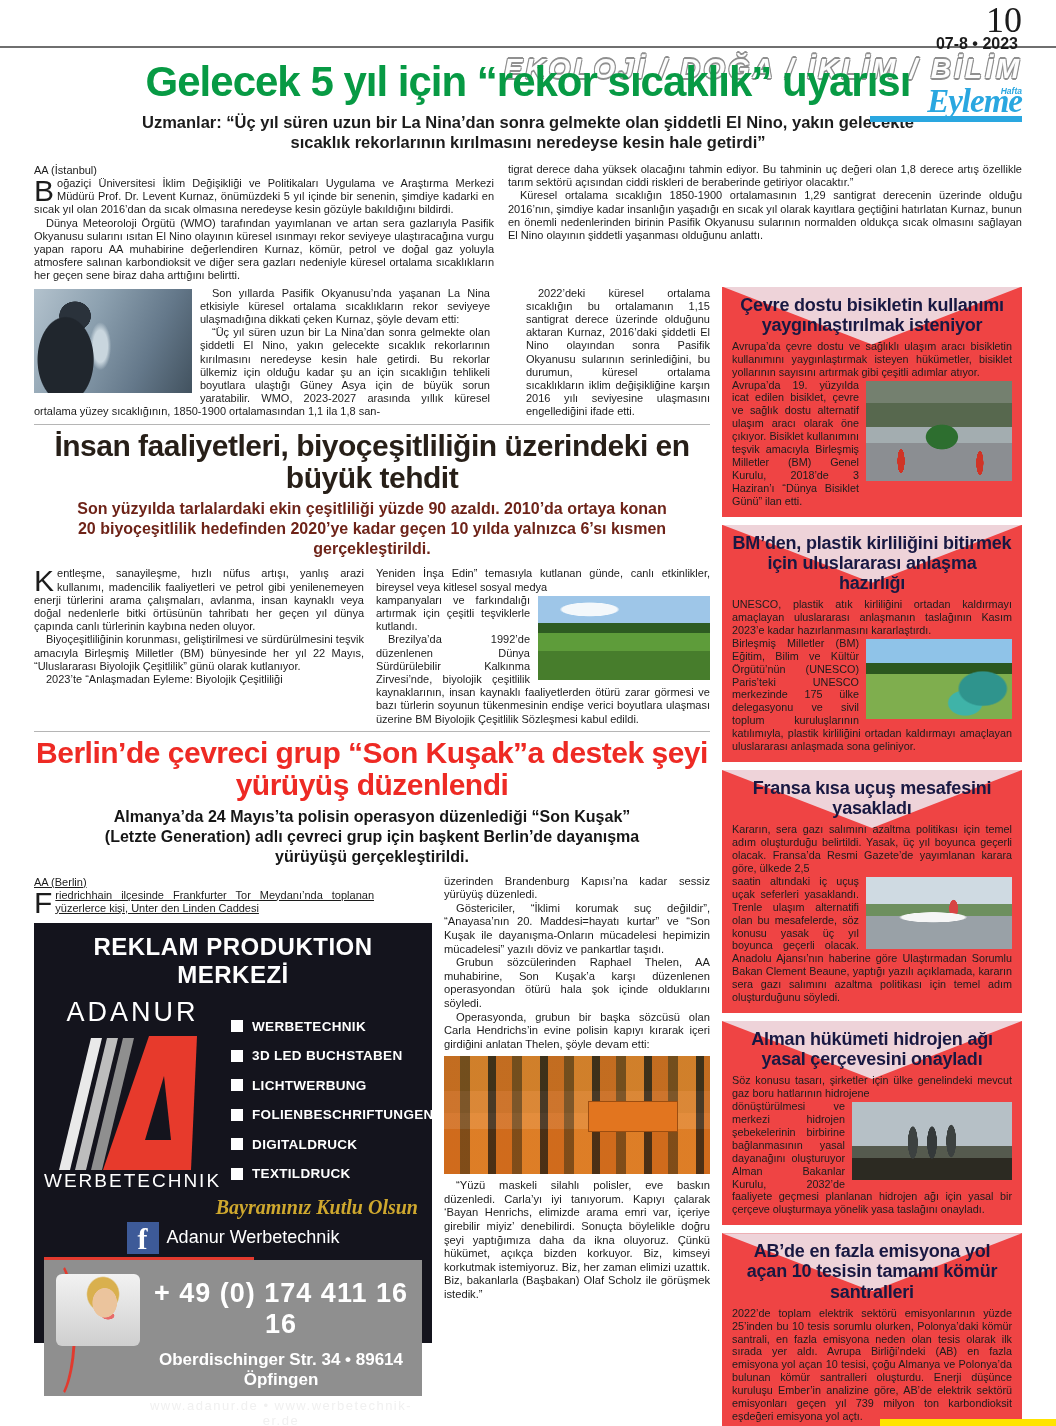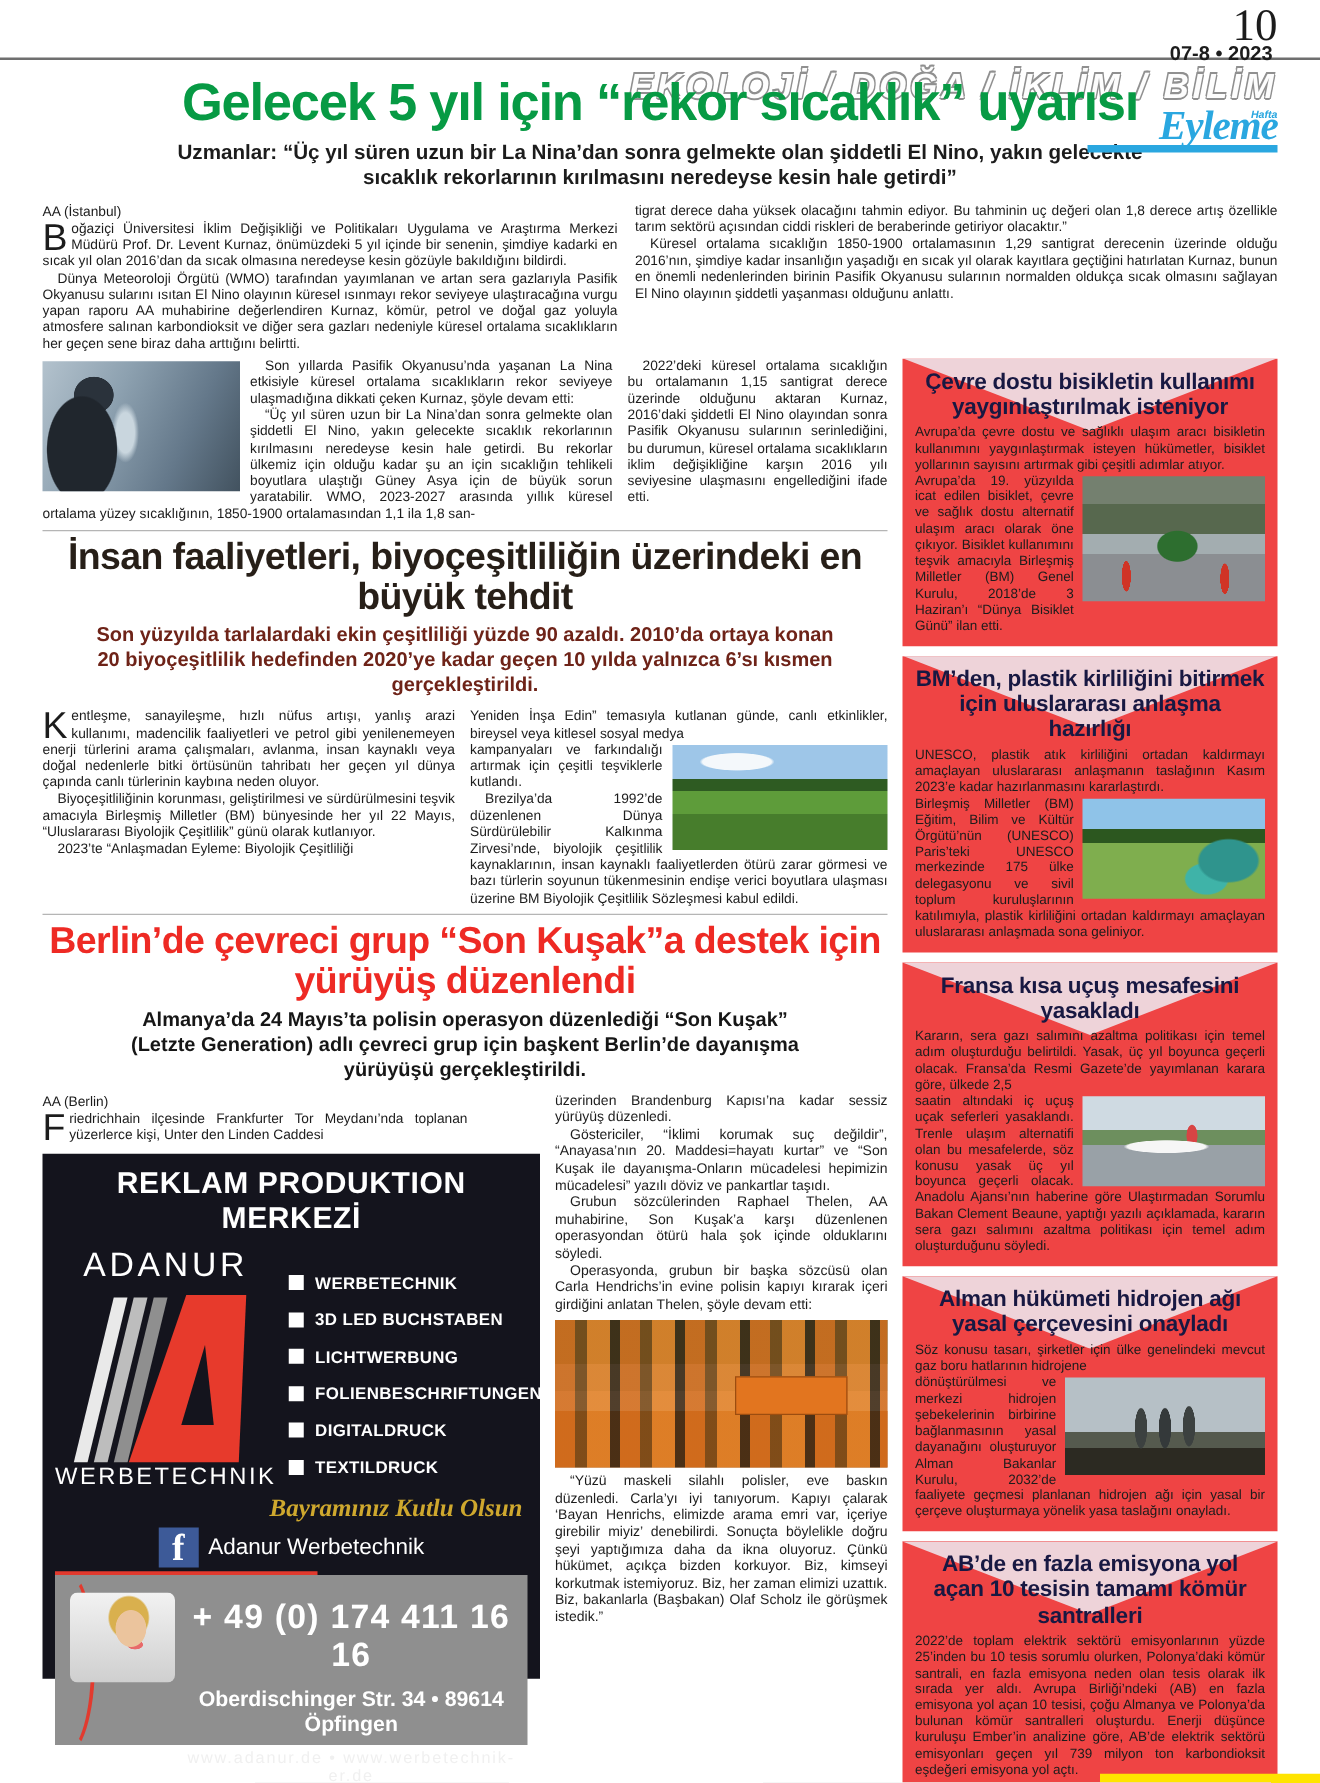--- a/index.html
+++ b/index.html
@@ -38,21 +38,21 @@
 
   .content { padding:0 34px; }
   .art1-top { display:flex; gap:14px; margin-bottom:4px; }
   .art1-top .c1 { width:460px; }
   .art1-top .c2 { flex:1; }
   .content-row { display:flex; gap:12px; }
   .left-main { width:676px; }
   .sidebar { flex:1; display:flex; flex-direction:column; gap:8px; }
   .art1-bottom { display:flex; gap:12px; }
   .art1-bottom .c1b { width:456px; }
-  .art1-bottom .c2b { flex:1; }
+  .art1-bottom .c2b { flex:1;margin-left:24px; }
 
   
   .photo { display:block; }
   .fountain { width:158px; height:104px; float:left; margin:2px 8px 2px 0;
     background:
       radial-gradient(ellipse 46px 70px at 20% 68%, #20262d 60%, rgba(32,38,45,0) 62%),
       radial-gradient(ellipse 26px 24px at 26% 26%, #2a323b 60%, rgba(42,50,59,0) 62%),
       radial-gradient(ellipse 18px 40px at 42% 55%, #c9d6de 40%, rgba(201,214,222,0) 60%),
       linear-gradient(115deg,#b3c2cd 0%,#8da1b0 35%,#64788a 70%,#42525f 100%); }
   .corn { width:172px; height:84px; float:right; margin:2px 0 2px 8px;
@@ -94,21 +94,21 @@
              line-height:1.08; letter-spacing:-.5px; margin:3px 0 5px; }
   .sub2 { text-align:center; font-weight:bold; color:#6e2318; font-size:16px;
           line-height:1.25; max-width:600px; margin:0 auto 8px; }
   .h2-red { text-align:center; font-weight:bold; color:#ee2a24; font-size:30px;
             line-height:1.08; letter-spacing:-.5px; margin:3px 0 5px; }
   .sub3 { text-align:center; font-weight:bold; color:#161616; font-size:16px;
           line-height:1.25; max-width:560px; margin:0 auto 8px; }
   .art2-cols { display:flex; gap:12px; margin-bottom:4px; }
   .a2c1 { width:330px; } .a2c2 { flex:1; }
   .art3-body { display:flex; gap:12px; }
-  .a3left { width:398px; } .a3left .byline-block { max-width:340px; }
+  .a3left { width:398px; } .a3left .byline-block { max-width:340px;text-decoration:underline; }
   .a3right { flex:1; }
   .a3right .bt { font-size:11.2px; line-height:13.6px; }
 
   
   .panel { background:#ef4444; padding:8px 10px 9px; position:relative; }
   .panel-ribbon { position:absolute; top:0; left:0; right:0; height:58px;
       background:#eef8ff; clip-path:polygon(0 0,100% 0,50% 100%); opacity:.8; }
   .panel h3 { position:relative; text-align:center; color:#181842; font-size:18px;
       line-height:1.12; font-weight:bold; margin-bottom:5px; letter-spacing:-.2px; }
   .panel p { font-size:10.8px; line-height:12.9px; text-align:justify; position:relative; }
@@ -214,21 +214,21 @@
               <div class="photo corn"></div>
               <p class="bt">kampanyaları ve farkındalığı artırmak için çeşitli teşviklerle kutlandı.</p>
               <p class="bt ind">Brezilya’da 1992’de düzenlenen Dünya Sürdürülebilir Kalkınma Zirvesi’nde, biyolojik çeşitlilik kaynaklarının, insan kaynaklı faaliyetlerden ötürü zarar görmesi ve bazı türlerin soyunun tükenmesinin endişe verici boyutlara ulaşması üzerine BM Biyolojik Çeşitlilik Sözleşmesi kabul edildi.</p>
             </div>
           </div>
         </div>
 
         <div class="rule"></div>
 
         <div>
-          <div class="h2-red">Berlin’de çevreci grup “Son Kuşak”a destek için yürüyüş düzenlendi</div>
+          <div class="h2-red">Berlin’de çevreci grup “Son Kuşak”a destek şeyi yürüyüş düzenlendi</div>
           <div class="sub3">Almanya’da 24 Mayıs’ta polisin operasyon düzenlediği “Son Kuşak” (Letzte Generation) adlı çevreci grup için başkent Berlin’de dayanışma yürüyüşü gerçekleştirildi.</div>
           <div class="art3-body">
             <div class="a3left">
               <div class="byline-block">
                 <div class="byline">AA (Berlin)</div>
                 <p class="bt"><span class="dropcap">F</span><span>riedrichhain ilçesinde Frankfurter Tor Meydanı’nda toplanan yüzerlerce kişi, Unter den Linden Caddesi</span></p>
               </div>
 
               <div class="ad">
                 <div class="ad-title">REKLAM PRODUKTION MERKEZİ</div>

